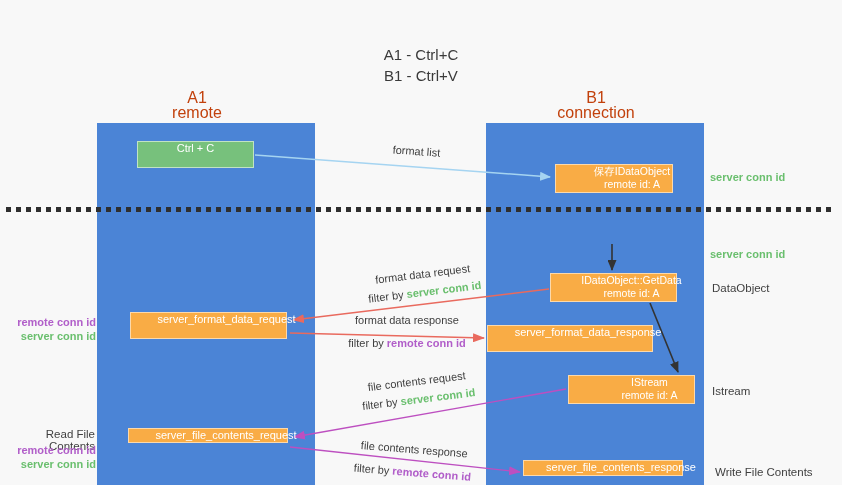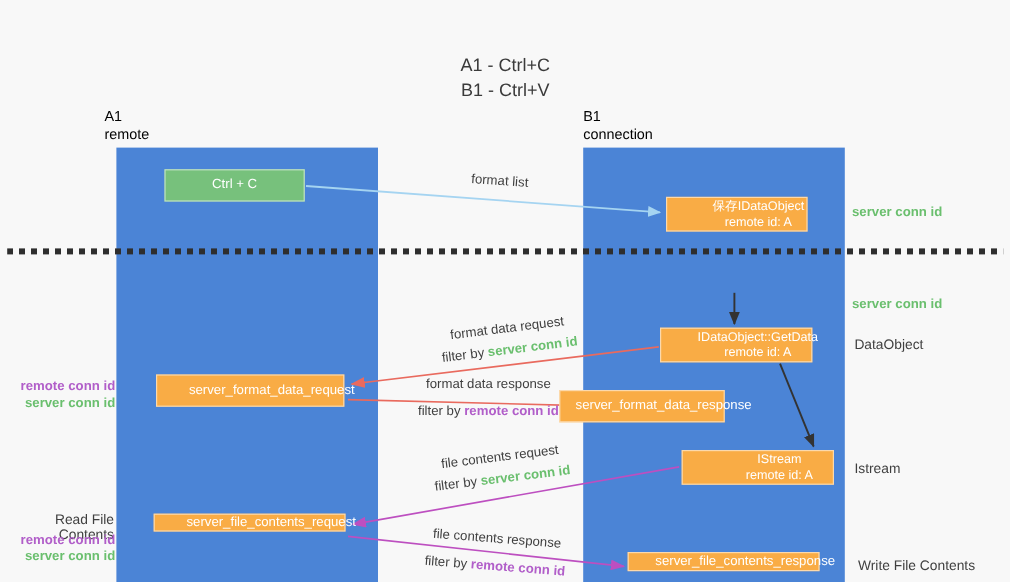--- a/index.html
+++ b/index.html
@@ -1,42 +1,42 @@
 <!DOCTYPE html>
 <html style="--background: #f8f8f8; --lifeline-blue: #4b84d6; --box-green: #77c17c; --box-orange: #f9ac45; --arrow-light-blue: #a5d4f1; --arrow-red: #e96a5e; --arrow-magenta: #bd4fc0; --arrow-black: #333333; --text-green: #6abf6e; --text-purple: #b15ec9;"><head>
 <meta charset="utf-8">
 <style>
   html,body{margin:0;padding:0;}
   body{font-family:"Liberation Sans", sans-serif; background:#f8f8f8;}
   .canvas{position:relative;width:842px;height:485px;background:var(--background,#f8f8f8);overflow:hidden;margin-top:36px;}
   .abs{position:absolute;}
 
   .title{left:0;right:0;top:8px;text-align:center;font-size:15px;line-height:21px;color:#3a3a3a;}
-  .col-header{top:54px;width:220px;font-size:12px;line-height:15px;color:#000000;}
+  .col-header{top:54px;width:220px;text-align:center;font-size:16px;line-height:15px;color:#c2410c;}
 
   .lifeline{top:87px;width:218px;height:373px;background:var(--lifeline-blue,#4b84d6);}
   .lifeline-a1{left:97px;}
   .lifeline-b1{left:486px;}
 
   .divider{left:6px;top:171px;width:830px;height:5px;
     background:repeating-linear-gradient(90deg,#2e2e2e 0 5px,transparent 5px 10px);}
 
-  .box{display:flex;flex-direction:column;align-items:center;justify-content:center;
+  .box{display:flex;flex-direction:column;align-items:center;justify-content:flex-start;
        color:#fff;font-size:11px;text-align:center;line-height:13px;
        border:1px solid rgba(255,255,255,0.55);box-sizing:border-box;}
   .green-box{background:var(--box-green,#77c17c);}
   .orange-box{background:var(--box-orange,#f9ac45);padding-left:36px;}
   .box .l2{font-size:10.5px;}
 
   .b-ctrl-c{left:137px;top:105px;width:117px;height:27px;}
   .b-save{left:555px;top:128px;width:118px;height:29px;}
   .b-ctrl-v{left:554px;top:180px;width:119px;height:27px;}
   .b-getdata{left:550px;top:237px;width:127px;height:29px;}
   .b-fmt-req{left:130px;top:276px;width:157px;height:27px;}
-  .b-fmt-resp{left:466px;top:289px;width:138px;height:27px;}
+  .b-fmt-resp{left:487px;top:289px;width:166px;height:27px;}
   .b-istream{left:568px;top:339px;width:127px;height:29px;}
   .b-file-req{left:128px;top:392px;width:160px;height:15px;}
   .b-file-resp{left:523px;top:424px;width:160px;height:16px;}
 
   .arrow-label{font-size:11px;color:#3f3f3f;text-align:center;}
   .lbl-format-list{left:372px;top:106px;width:90px;transform:rotate(4deg);transform-origin:left top;}
   .lbl-fmt-req{left:356px;top:237px;width:132px;line-height:18px;transform:rotate(-7deg);transform-origin:left top;}
   .lbl-fmt-resp{left:342px;top:277px;width:130px;line-height:14px;}
   .lbl-fmt-resp .row2{margin-top:9px;}
   .lbl-file-req{left:352px;top:344px;width:128px;line-height:18px;transform:rotate(-7deg);transform-origin:left top;}

